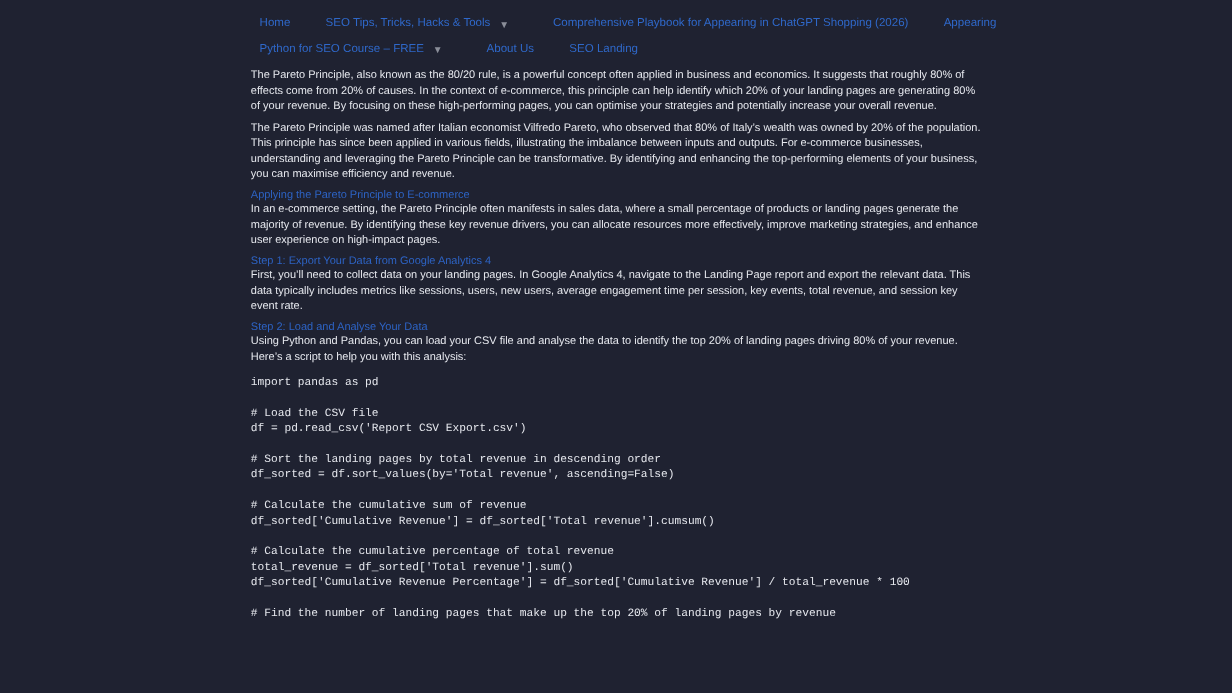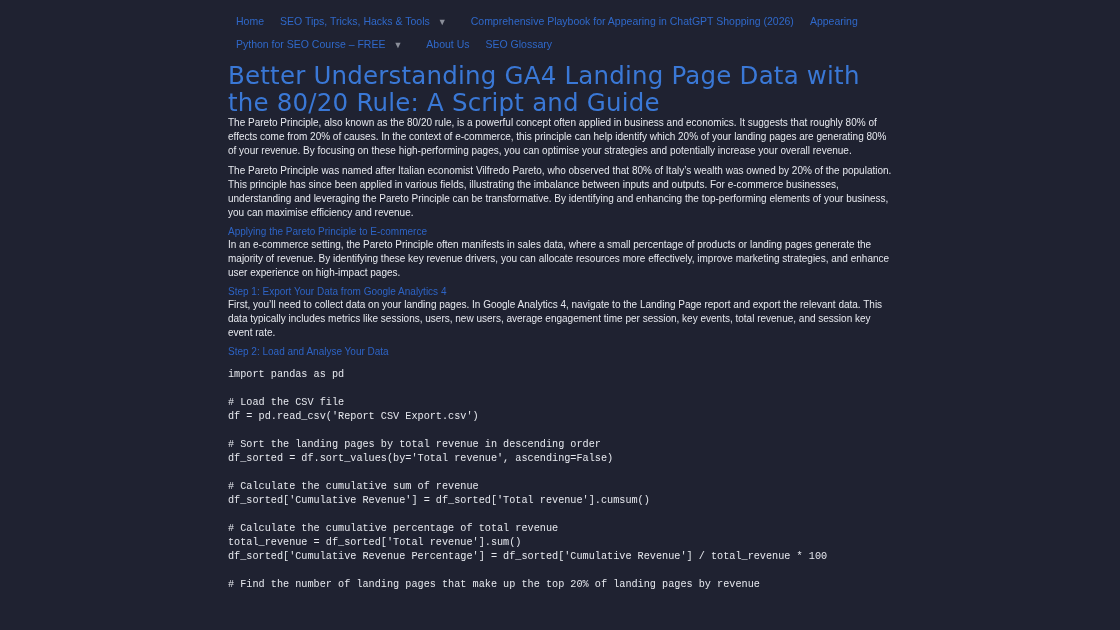--- a/index.html
+++ b/index.html
@@ -19,20 +19,21 @@
       position: absolute;
       left: 228px;
       top: 0;
       width: 660px;
     }
     .nav-row {
       display: flex;
       align-items: center;
       height: 23px;
       font-size: 10.5px;
+      gap: 16px;
     }
     .nav-row.first { margin-top: 9px; }
     .nav-item {
       color: #2f68c9;
       text-decoration: none;
       cursor: pointer;
       padding: 0 8px;
       white-space: nowrap;
       display: flex;
       align-items: center;
@@ -104,42 +105,42 @@
   </div>
   <div class="nav-row">
     <a class="nav-item">
       <span>Python for SEO Course – FREE</span>
       <span class="caret">▼</span>
     </a>
     <a class="nav-item">
       <span>About Us</span>
     </a>
     <a class="nav-item">
-      <span>SEO Glossary</span>
+      <span>SEO Landing</span>
     </a>
   </div>
 </nav>
 
 <main class="content">
-  <h1>Better Understanding GA4 Landing Page Data with the 80/20 Rule: A Script and Guide</h1>
   <p>The Pareto Principle, also known as the 80/20 rule, is a powerful concept often applied in business and economics. It suggests that roughly 80% of effects come from 20% of causes. In the context of e-commerce, this principle can help identify which 20% of your landing pages are generating 80% of your revenue. By focusing on these high-performing pages, you can optimise your strategies and potentially increase your overall revenue.</p>
   <div class="gap-s"></div>
 
   <p>The Pareto Principle was named after Italian economist Vilfredo Pareto, who observed that 80% of Italy’s wealth was owned by 20% of the population. This principle has since been applied in various fields, illustrating the imbalance between inputs and outputs. For e-commerce businesses, understanding and leveraging the Pareto Principle can be transformative. By identifying and enhancing the top-performing elements of your business, you can maximise efficiency and revenue.</p>
   <div class="gap-s"></div>
 
   <div class="sub">Applying the Pareto Principle to E-commerce</div>
   <p>In an e-commerce setting, the Pareto Principle often manifests in sales data, where a small percentage of products or landing pages generate the majority of revenue. By identifying these key revenue drivers, you can allocate resources more effectively, improve marketing strategies, and enhance user experience on high-impact pages.</p>
   <div class="gap-s"></div>
 
   <div class="sub">Step 1: Export Your Data from Google Analytics 4</div>
   <p>First, you’ll need to collect data on your landing pages. In Google Analytics 4, navigate to the Landing Page report and export the relevant data. This data typically includes metrics like sessions, users, new users, average engagement time per session, key events, total revenue, and session key event rate.</p>
   <div class="gap-s"></div>
 
   <div class="sub">Step 2: Load and Analyse Your Data</div>
+  <p>Using Python and Pandas, you can load your CSV file and analyse the data to identify the top 20% of landing pages driving 80% of your revenue. Here’s a script to help you with this analysis:</p>
   <div style="height:10px"></div>
 
   <pre>import pandas as pd
 
 # Load the CSV file
 df = pd.read_csv('Report CSV Export.csv')
 
 # Sort the landing pages by total revenue in descending order
 df_sorted = df.sort_values(by='Total revenue', ascending=False)
 

